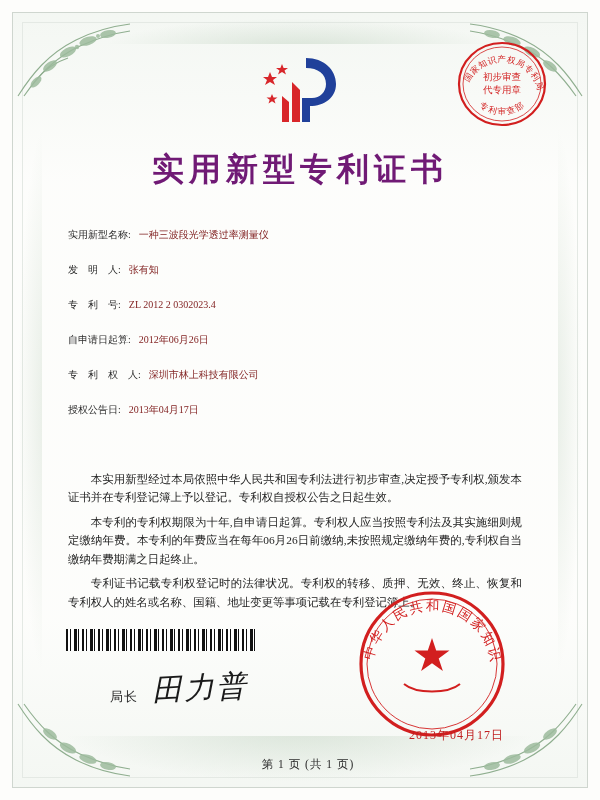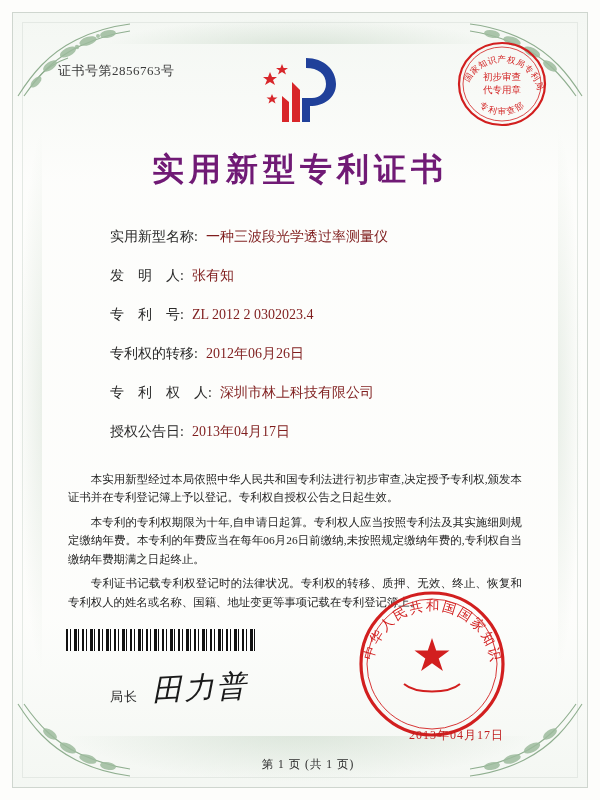--- a/index.html
+++ b/index.html
@@ -102,23 +102,22 @@
   .fields {
     position: absolute;
     left: 68px;
     top: 228px;
     width: 470px;
   }
   .field-row {
     display: flex;
     align-items: baseline;
     margin-bottom: 21px;
-    font-size: 14px;
+    font-size: 10px;
     color: #2b2b2b;
-    margin-left: 42px;
   }
   .field-label {
     white-space: pre;
     color: #2b2b2b;
   }
   .field-value {
     margin-left: 8px;
     color: #7f1d1d;
   }
 
@@ -264,21 +263,20 @@
       </g>
       <g fill="#9dbb9d" opacity="0.85">
         <ellipse cx="36" cy="52" rx="8" ry="4" transform="rotate(-35 36 52)"></ellipse>
         <ellipse cx="54" cy="38" rx="9" ry="4.2" transform="rotate(-28 54 38)"></ellipse>
         <ellipse cx="74" cy="27" rx="9" ry="4.2" transform="rotate(-18 74 27)"></ellipse>
         <ellipse cx="94" cy="20" rx="8" ry="3.8" transform="rotate(-10 94 20)"></ellipse>
       </g>
     </svg>
   </div>
 
-  <div class="cert-number">证书号第2856763号</div>
 
   <div class="logo">
     <svg width="86" height="76" viewBox="0 0 86 76">
       <path d="M44 6 C 62 6, 74 18, 74 32 C 74 46, 62 54, 48 54 L 48 70 L 40 70 L 40 46 L 50 46 C 58 46, 64 40, 64 32 C 64 22, 56 16, 44 16 Z" fill="#20409a"></path>
       <path d="M30 70 L 30 30 L 38 38 L 38 70 Z" fill="#d8262a"></path>
       <path d="M20 70 L 20 44 L 27 50 L 27 70 Z" fill="#d8262a"></path>
       <g fill="#d8262a">
         <polygon points="8,20 10,25 15,25 11,28 13,33 8,30 3,33 5,28 1,25 6,25"></polygon>
         <polygon points="20,12 21.6,16 26,16 22.5,18.5 24,22.5 20,20 16,22.5 17.5,18.5 14,16 18.4,16"></polygon>
         <polygon points="10,42 11.5,45.5 15.5,45.5 12.3,47.8 13.5,51.5 10,49.2 6.5,51.5 7.7,47.8 4.5,45.5 8.5,45.5"></polygon>
@@ -312,21 +310,21 @@
     </div>
     <div class="field-row">
       <span class="field-label">发　明　人:</span>
       <span class="field-value">张有知</span>
     </div>
     <div class="field-row">
       <span class="field-label">专　利　号:</span>
       <span class="field-value">ZL 2012 2 0302023.4</span>
     </div>
     <div class="field-row">
-      <span class="field-label">专利权的转移:</span>
+      <span class="field-label">自申请日起算:</span>
       <span class="field-value">2012年06月26日</span>
     </div>
     <div class="field-row">
       <span class="field-label">专　利　权　人:</span>
       <span class="field-value">深圳市林上科技有限公司</span>
     </div>
     <div class="field-row">
       <span class="field-label">授权公告日:</span>
       <span class="field-value">2013年04月17日</span>
     </div>

